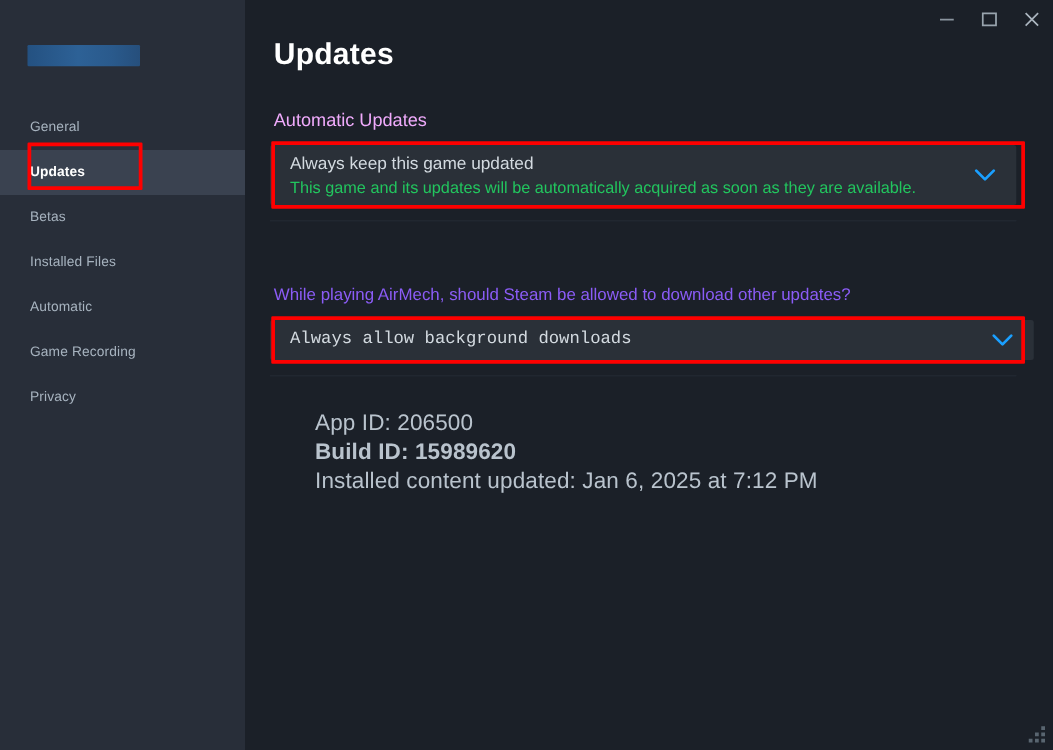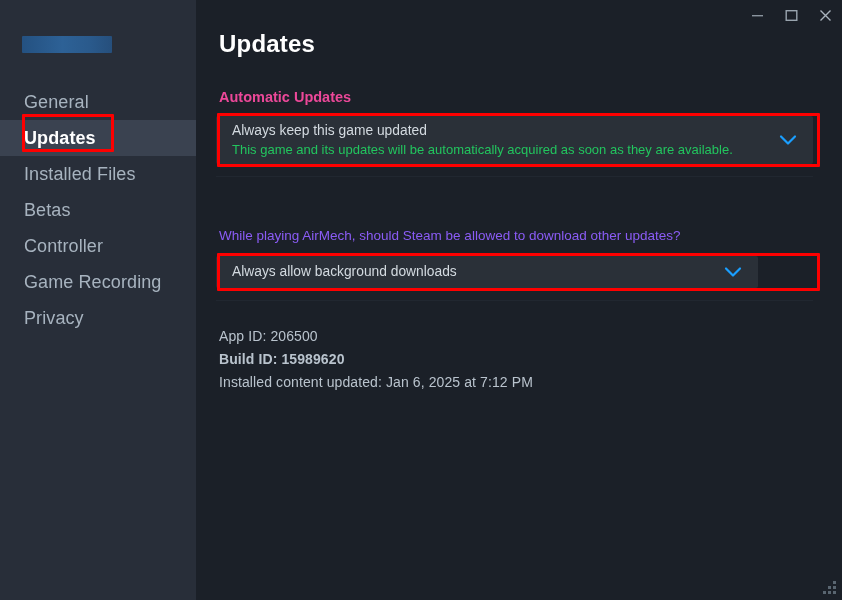--- a/index.html
+++ b/index.html
@@ -77,21 +77,21 @@
     position: absolute;
     top: 84px;
     left: 0;
     right: 0;
   }
   .nav-item {
     height: 36px;
     display: flex;
     align-items: center;
     padding-left: 24px;
-    font-size: 18px;
+    font-size: 11px;
     color: #a7b3bf;
     letter-spacing: .1px;
     text-align: center;
   }
   .nav-item.active {
     background: #3a4250;
     color: #ffffff;
     font-weight: bold;
   }
 
@@ -109,22 +109,22 @@
     left: 23px;
     top: 30px;
     font-size: 24px;
     font-weight: bold;
     color: #ffffff;
     letter-spacing: .2px;
   }
 
   .section-label {
     font-size: 14.5px;
-    font-weight: bold;
-    color: #ec4899;
+    font-weight: normal;
+    color: #f0abfc;
   }
   .section-desc {
     font-size: 13.5px;
     color: #8b5cf6;
   }
 
   
   .dropdown {
     background: #2a3038;
     border-radius: 2px;
@@ -150,23 +150,24 @@
 
   .divider {
     position: absolute;
     height: 1px;
     background: #262c34;
     border-bottom: 1px solid #212730;
   }
 
   .infoline {
     position: absolute;
-    font-size: 14px;
+    font-size: 18px;
     color: #b9c3cd;
     letter-spacing: .1px;
+    margin-left: 33px;
   }
 
   
   .annot {
     position: absolute;
     border: 3px solid #fe0000;
     border-radius: 1px;
     pointer-events: none;
     z-index: 15;
   }
@@ -216,27 +217,27 @@
       <div class="game-title-redacted"></div>
 
       <div class="nav">
         <div class="nav-item">
           <span>General</span>
         </div>
         <div class="nav-item active">
           <span>Updates</span>
         </div>
         <div class="nav-item">
+          <span>Betas</span>
+        </div>
+        <div class="nav-item">
           <span>Installed Files</span>
         </div>
         <div class="nav-item">
-          <span>Betas</span>
-        </div>
-        <div class="nav-item">
-          <span>Controller</span>
+          <span>Automatic</span>
         </div>
         <div class="nav-item">
           <span>Game Recording</span>
         </div>
         <div class="nav-item">
           <span>Privacy</span>
         </div>
       </div>
     </div>
 
@@ -256,21 +257,21 @@
             <path d="M2 2.5 L9 9.5 L16 2.5" stroke="#1a9fff" stroke-width="2.2" fill="none" stroke-linecap="round" stroke-linejoin="round"></path>
           </svg>
         </div>
       </div>
 
       <div class="divider" style="left:20px; top:176px; width:597px;"></div>
 
 
       <div class="section-desc" style="position:absolute; left:23px; top:228px;">While playing AirMech, should Steam be allowed to download other updates?</div>
 
-      <div class="dropdown" style="position:absolute; left:20px; top:256px; width:542px; height:32px;">
+      <div class="dropdown" style="position:absolute; left:20px; top:256px; width:611px; height:32px;font-family:Liberation Mono, monospace;">
         <div class="dd-text">
           <div class="dd-main">Always allow background downloads</div>
         </div>
         <div class="chev">
           <svg width="18" height="12" viewBox="0 0 18 12" aria-hidden="true">
             <path d="M2 2.5 L9 9.5 L16 2.5" stroke="#1a9fff" stroke-width="2.2" fill="none" stroke-linecap="round" stroke-linejoin="round"></path>
           </svg>
         </div>
       </div>
 

